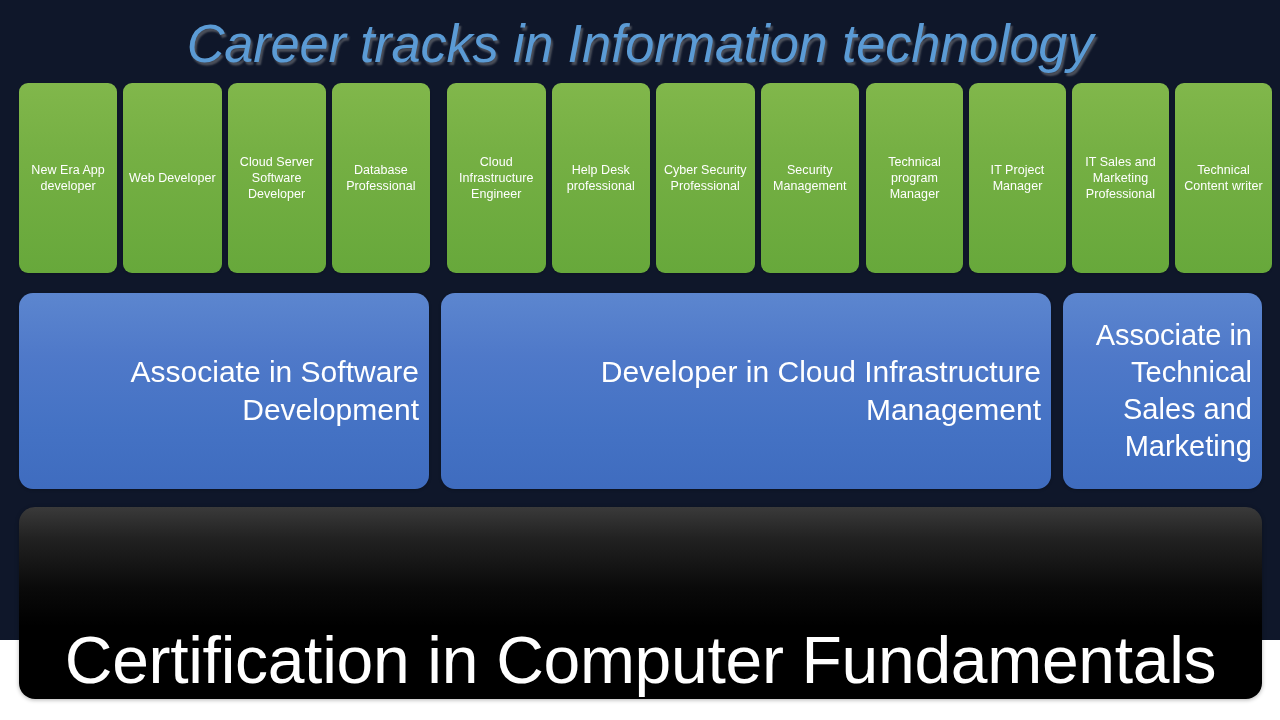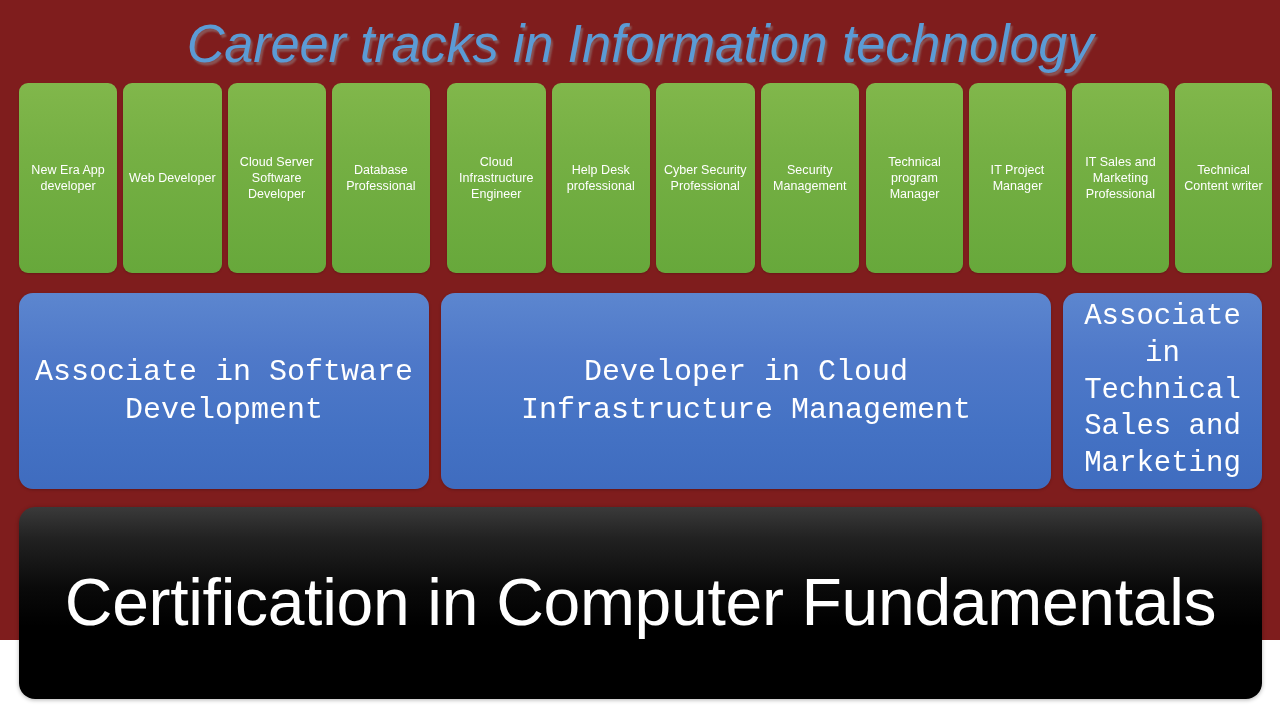--- a/index.html
+++ b/index.html
@@ -10,21 +10,21 @@
     height: 720px;
     background: #ffffff;
     font-family: "Liberation Sans", sans-serif;
     overflow: hidden;
   }
 
   #slide {
     position: relative;
     width: 1280px;
     height: 640px;
-    background: #7f1d1d;
+    background: #0f172a;
   }
 
   
   #title {
     position: absolute;
     left: 0px;
     top: 8px;
     width: 1280px;
     height: 70px;
     display: flex;
@@ -110,42 +110,42 @@
     margin-right: 12px;
   }
   .blue-box:last-child { margin-right: 0; }
 
   #blue-box-1 { flex: 0 0 410px; }
   #blue-box-2 { flex: 0 0 610px; }
   #blue-box-3 { flex: 0 0 199px; }
 
   .blue-label {
     color: #ffffff;
-    font-family: Liberation Mono, monospace;
+    font-family: Liberation Sans, sans-serif;
     font-weight: normal;
-    text-align: center;
+    text-align: right;
     line-height: 1.27;
   }
 
   #blue-box-1 .blue-label,
   #blue-box-2 .blue-label { font-size: 30px; }
   #blue-box-3 .blue-label { font-size: 29px; }
 
   
   #black-bar {
     position: absolute;
     left: 19px;
     top: 507px;
     width: 1243px;
     height: 192px;
     border-radius: 16px;
     background: linear-gradient(to bottom, #3a3a3a 0%, #222222 16%, #0a0a0a 42%, #000000 62%, #000000 100%);
     box-shadow: 0 1px 4px rgba(0,0,0,0.3);
     display: flex;
-    align-items: center;
+    align-items: flex-end;
     justify-content: center;
     padding: 4px 18px;
   }
 
   #black-label {
     color: #ffffff;
     font-family: "Liberation Sans Narrow", "Liberation Sans", sans-serif;
     font-weight: normal;
     font-size: 66px;
     line-height: 1.05;

